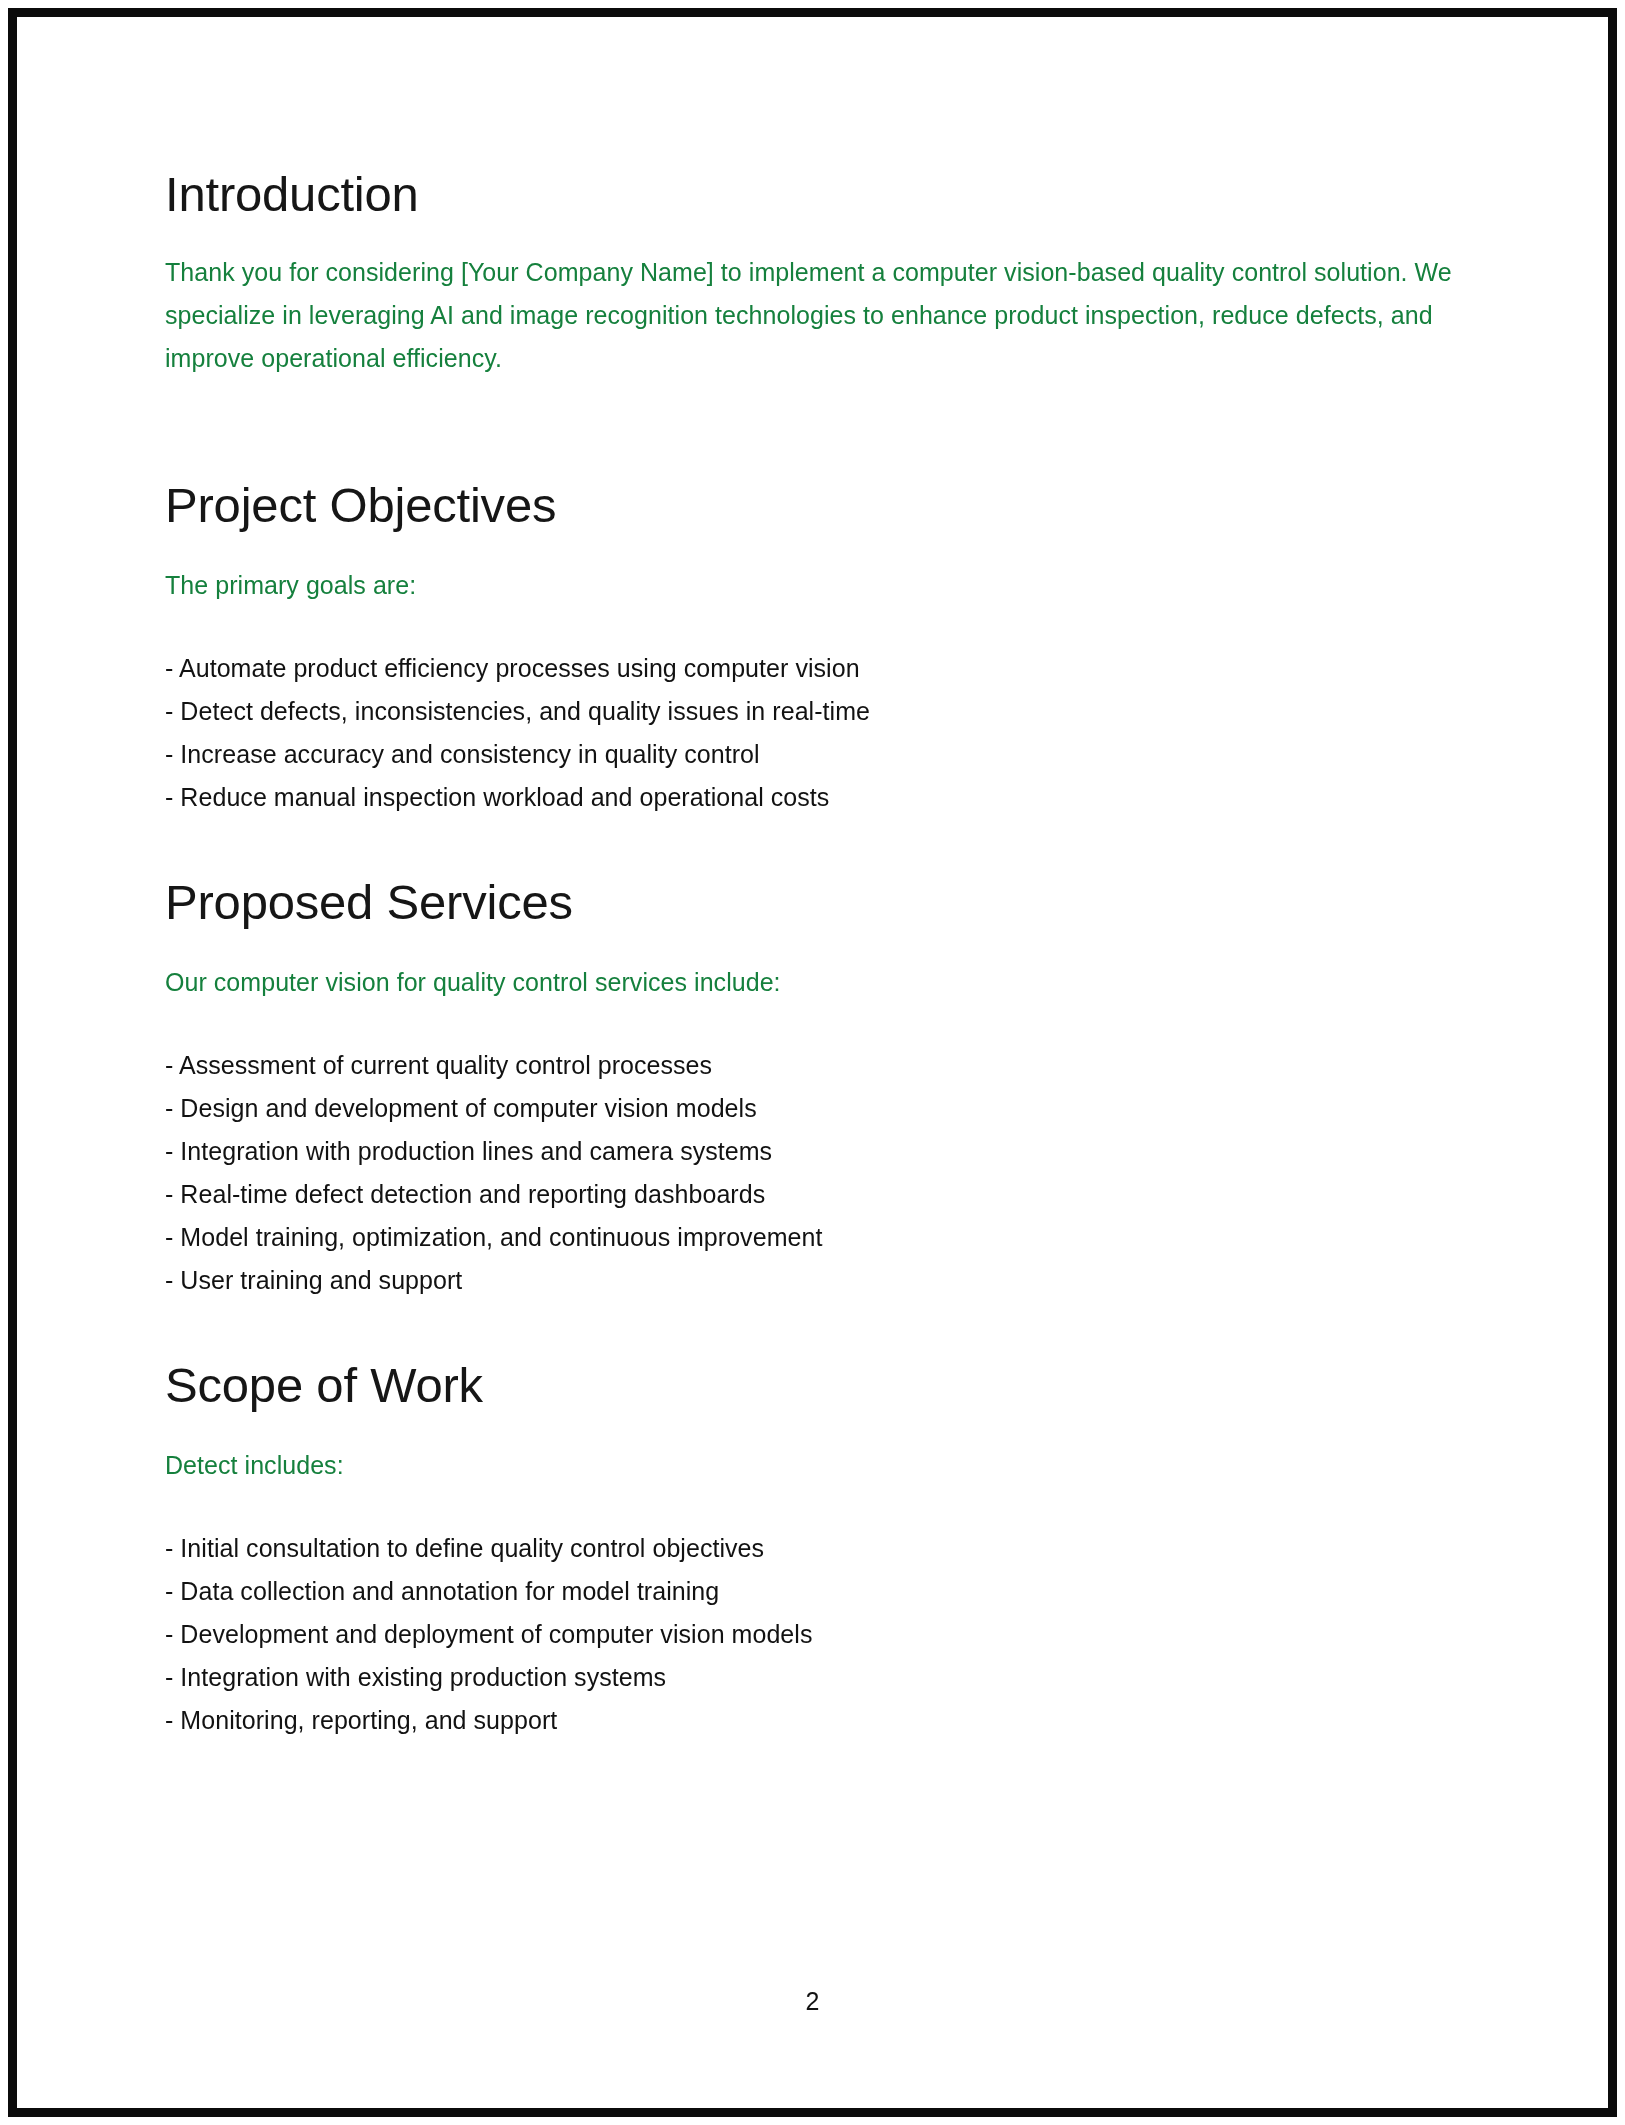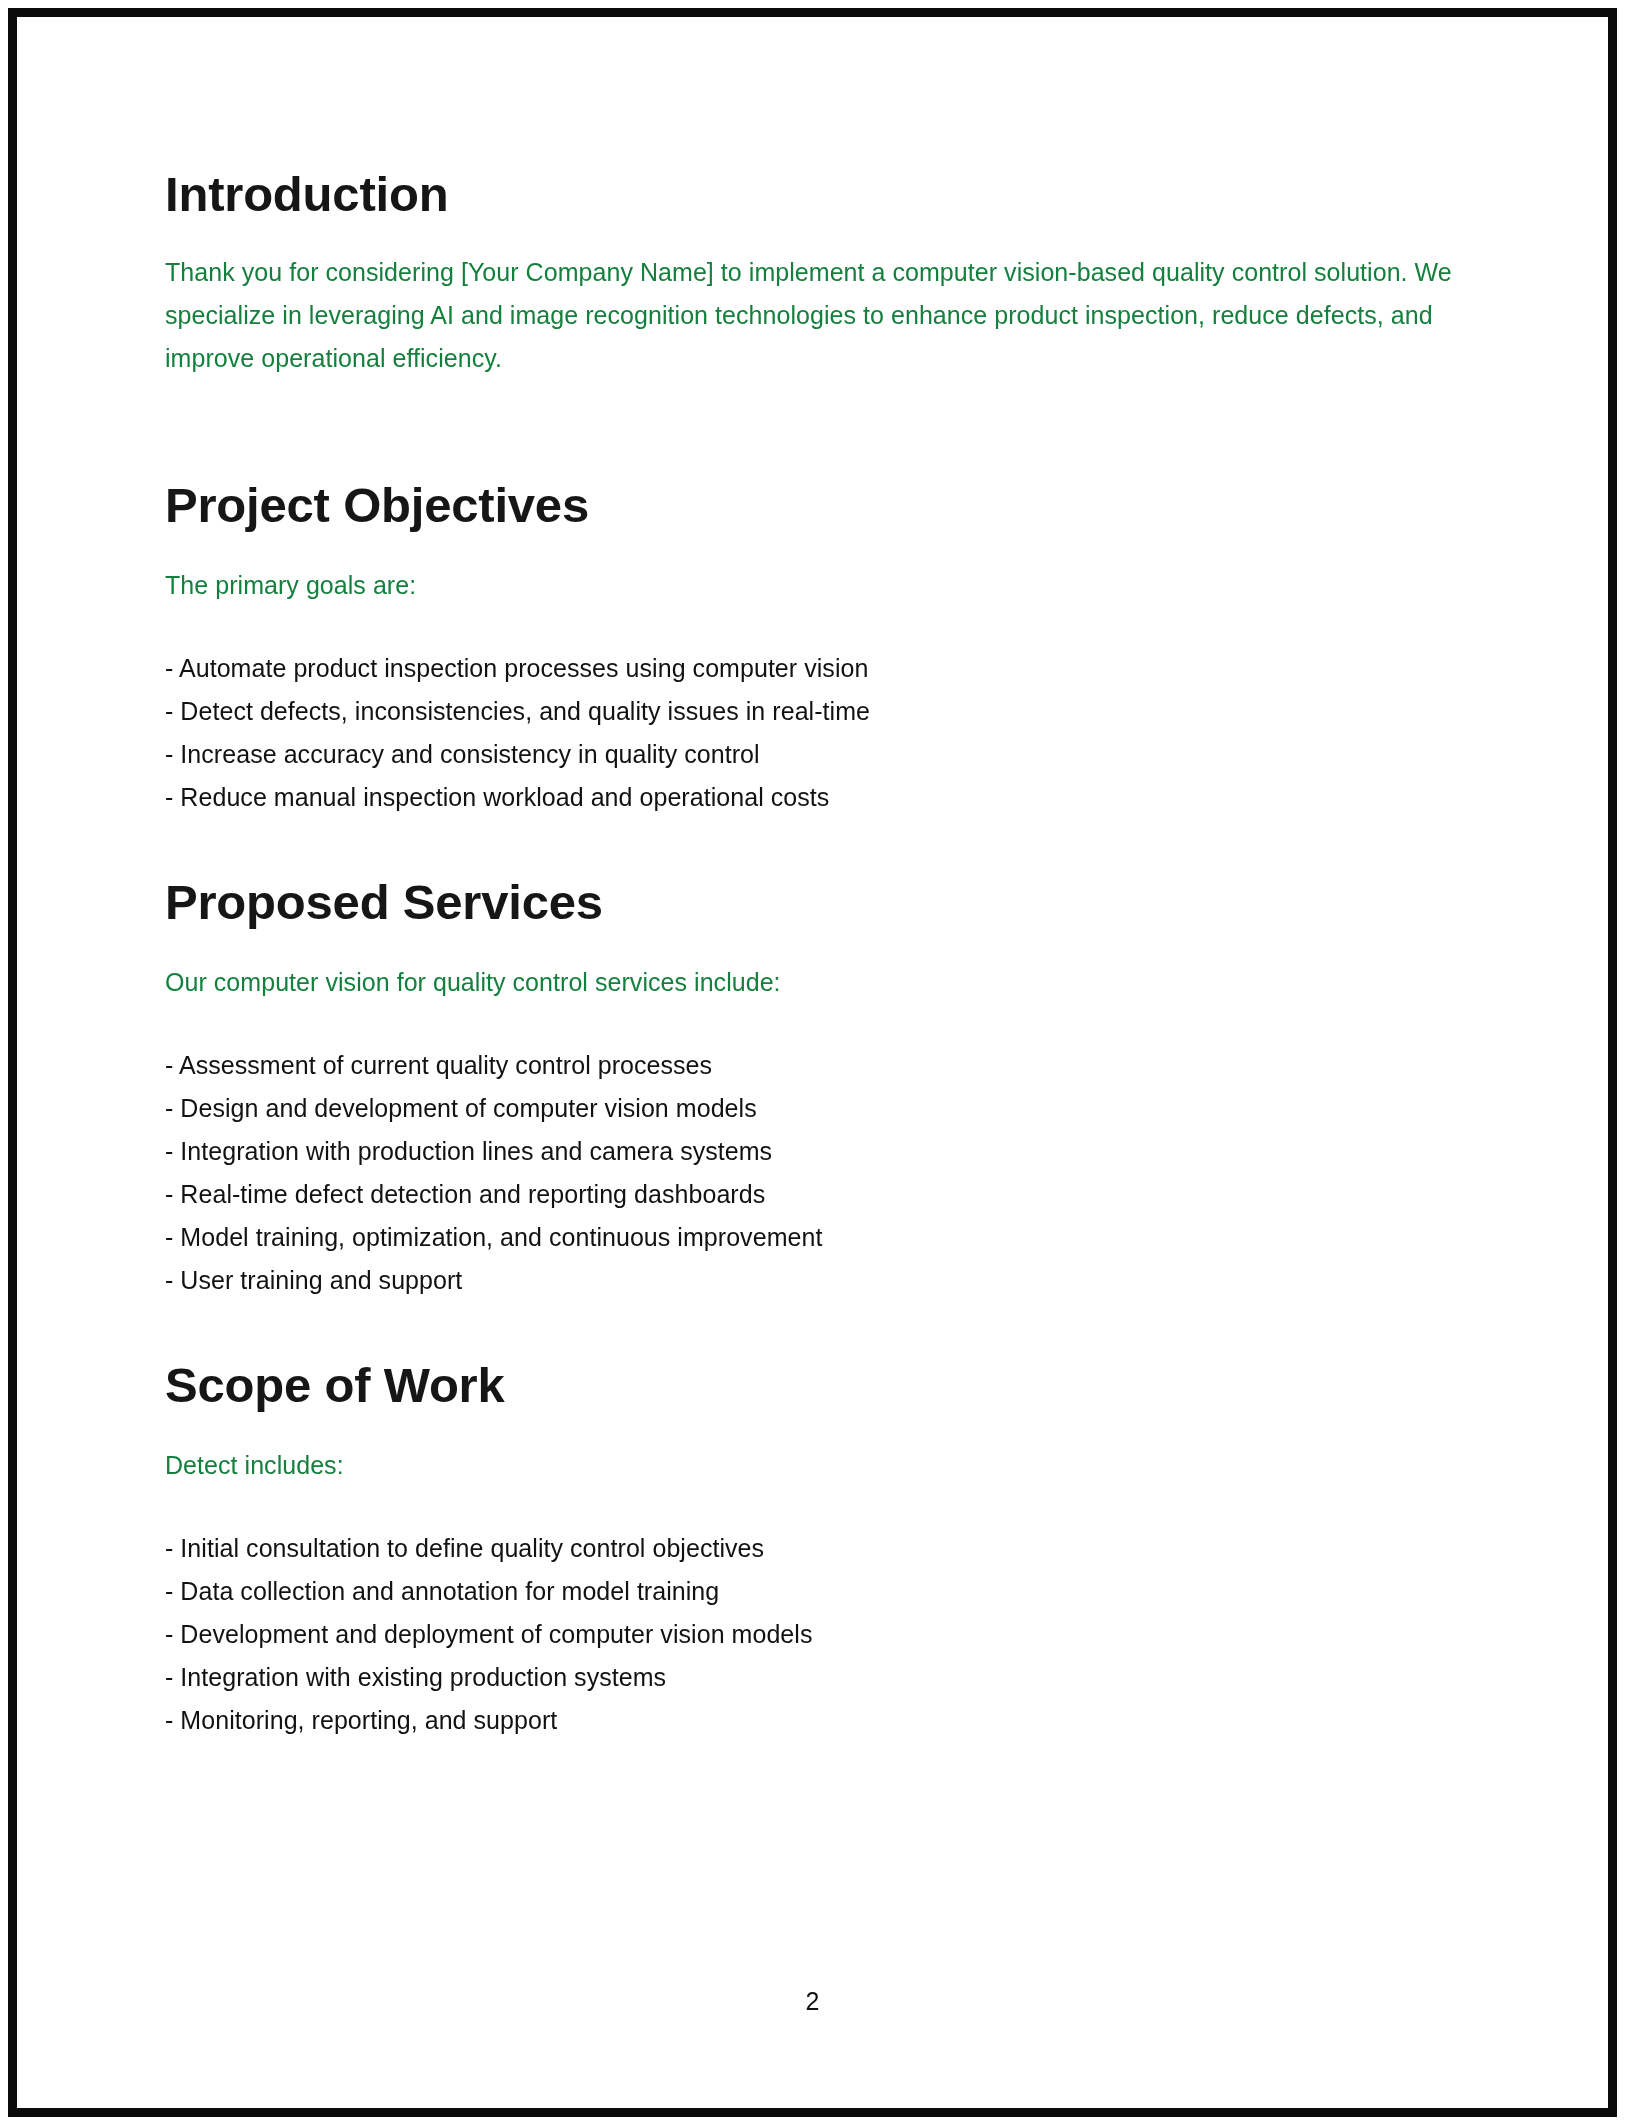--- a/index.html
+++ b/index.html
@@ -35,21 +35,21 @@
 
   .page-body {
     position: absolute;
     left: 165px;
     top: 0;
     width: 1290px;
   }
 
   h1.doc-heading {
     font-family: "Liberation Sans", "DejaVu Sans", sans-serif;
-    font-weight: 700;
+    font-weight: 400;
     font-size: 49px;
     line-height: 1.08;
     letter-spacing: -0.2px;
     color: #161616;
     margin: 0;
     padding: 0;
   }
 
   p.doc-para {
     font-family: "Liberation Sans", "DejaVu Sans", sans-serif;
@@ -123,21 +123,21 @@
 
     <h1 class="doc-heading">Project Objectives</h1>
 
     <div class="sp-h1-to-lead"></div>
 
     <p class="doc-para">The primary goals are:</p>
 
     <div class="sp-lead-to-list"></div>
 
     <ul class="bullet-list">
-      <li>- Automate product inspection processes using computer vision</li>
+      <li>- Automate product efficiency processes using computer vision</li>
       <li>- Detect defects, inconsistencies, and quality issues in real-time</li>
       <li>- Increase accuracy and consistency in quality control</li>
       <li>- Reduce manual inspection workload and operational costs</li>
     </ul>
 
     <div class="sp-list-to-h1"></div>
 
     <h1 class="doc-heading">Proposed Services</h1>
 
     <div class="sp-h1-to-lead"></div>

